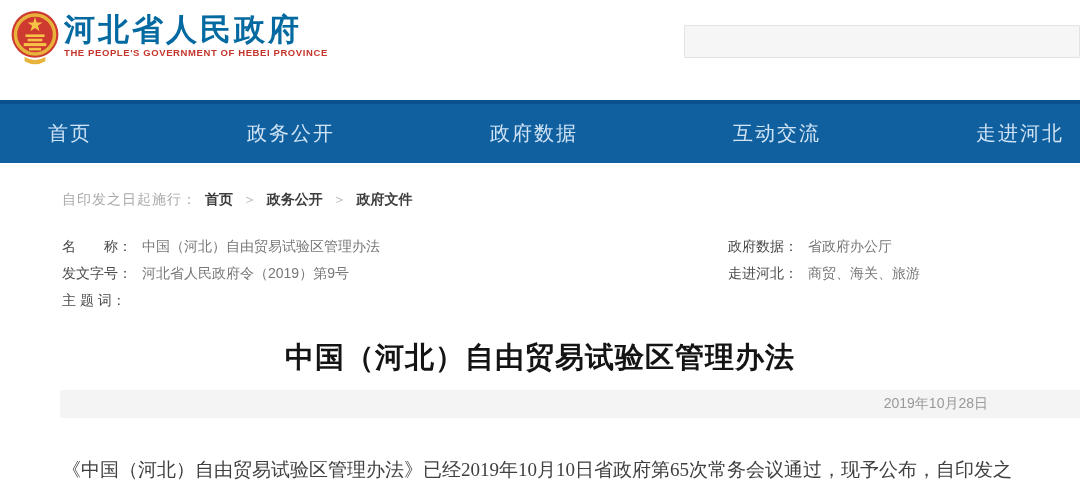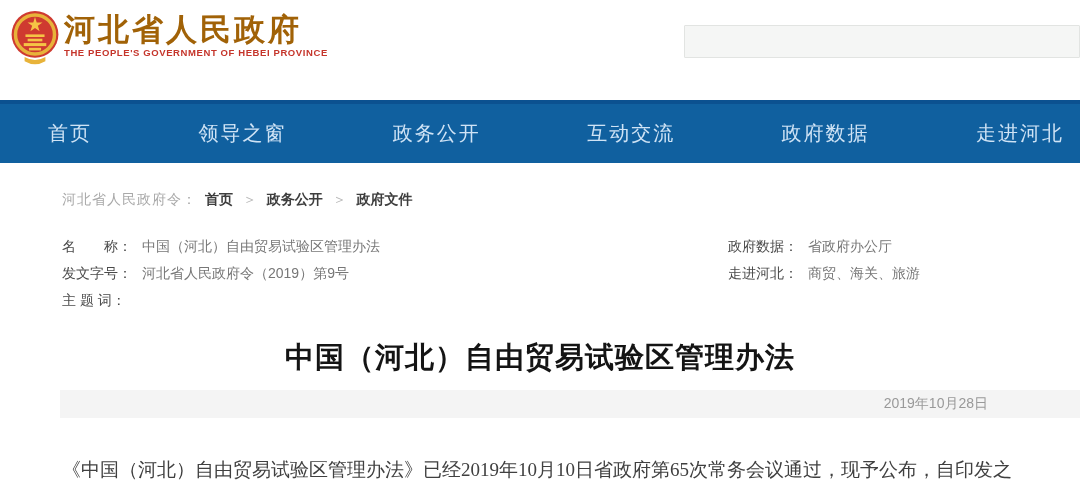--- a/index.html
+++ b/index.html
@@ -3,21 +3,21 @@
 <meta charset="utf-8">
 <style>
   * { margin:0; padding:0; box-sizing:border-box; }
   html,body { width:1080px; height:482px; background:#fff; overflow:hidden;
               font-family:"Liberation Sans", sans-serif; }
 
   
   .header { position:relative; height:100px; background:#fff; }
   .emblem { position:absolute; left:9px; top:5px; }
   .brand { position:absolute; left:64px; top:13px; cursor:pointer; }
-  .brand-title { color:#a16207; font-size:31px; font-weight:bold; letter-spacing:3px; line-height:34px; }
+  .brand-title { color:#0369a1; font-size:31px; font-weight:bold; letter-spacing:3px; line-height:34px; }
   .brand-sub { color:#c5352b; font-size:9.5px; font-weight:bold; letter-spacing:0.6px; }
   .search-box { position:absolute; left:684px; right:0; top:25px; height:33px;
                 background:#f5f6f5; border:1px solid #e2e4e2; border-radius:1px;
                 outline:none; padding:0 10px; font-size:14px; color:#666; }
 
   
   .navbar { height:63px; background:#10609f; border-top:4px solid #0b5190;
             display:flex; justify-content:space-between; align-items:center;
             padding:0 2px 0 34px; }
   .nav-item { color:#cfe3f5; font-size:20px; letter-spacing:2px; padding:0 14px;
@@ -66,29 +66,28 @@
   <div class="brand">
     <div class="brand-title">河北省人民政府</div>
     <div class="brand-sub">THE PEOPLE'S GOVERNMENT OF HEBEI PROVINCE</div>
   </div>
 
   <input class="search-box" type="text" placeholder="" style="">
 </div>
 
 <div class="navbar">
   <div class="nav-item">首页</div>
-  <div class="nav-item">领导之窗</div>
   <div class="nav-item">政务公开</div>
+  <div class="nav-item">政府数据</div>
   <div class="nav-item">互动交流</div>
-  <div class="nav-item">政府数据</div>
   <div class="nav-item">走进河北</div>
 </div>
 
 <div class="breadcrumb">
-  <span class="crumb-label">河北省人民政府令：</span>
+  <span class="crumb-label">自印发之日起施行：</span>
   <span class="crumb-link">首页</span>
   <span class="crumb-sep">＞</span>
   <span class="crumb-link">政务公开</span>
   <span class="crumb-sep">＞</span>
   <span class="crumb-link">政府文件</span>
 </div>
 
 <div class="meta">
   <div class="meta-col-left">
     <div class="meta-row">

